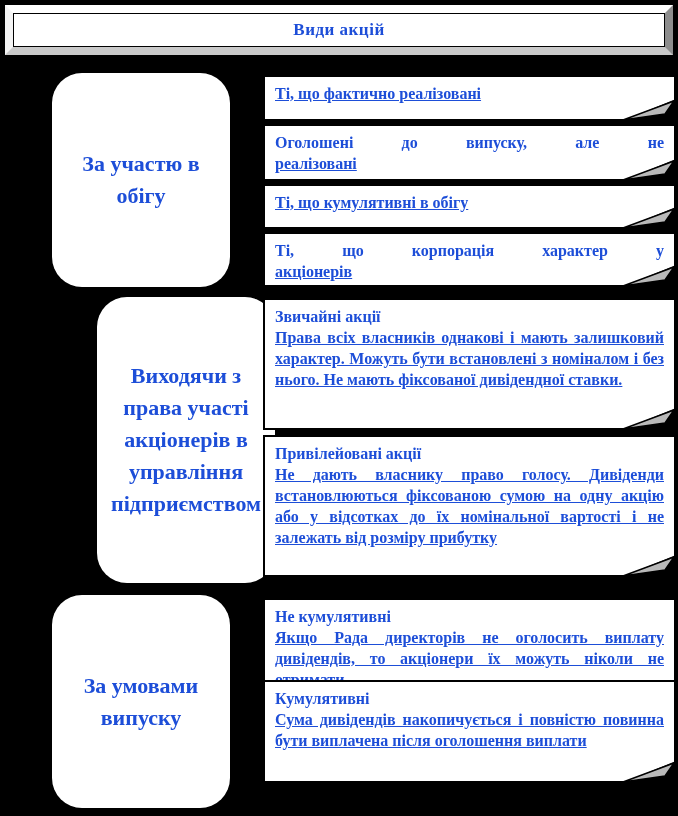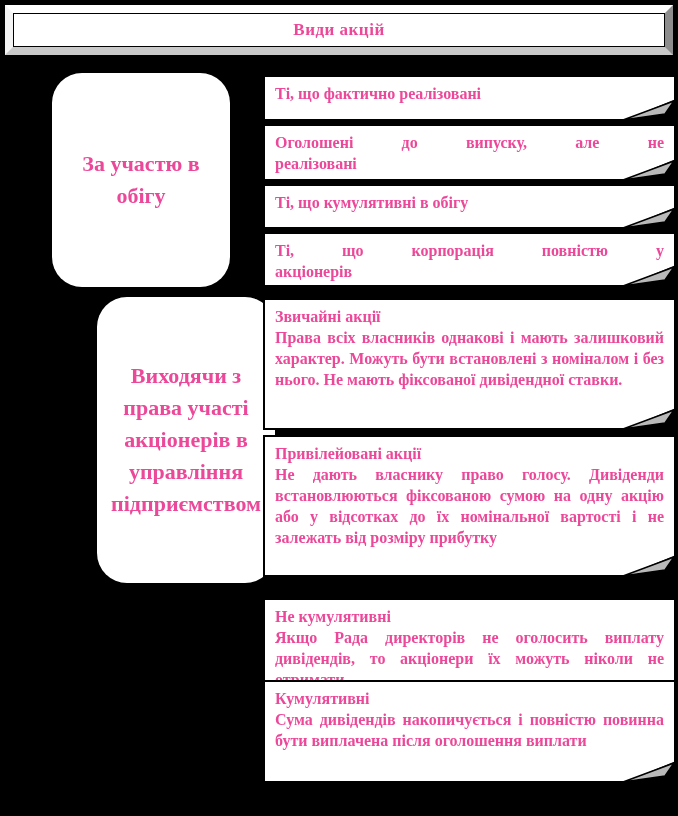--- a/index.html
+++ b/index.html
@@ -3,21 +3,21 @@
 <meta charset="utf-8">
 <style>
   html, body { margin: 0; padding: 0; background: #000; }
   #page {
     position: relative;
     width: 678px;
     height: 816px;
     background: #000;
     font-family: "Liberation Serif", "DejaVu Serif", serif;
     font-weight: bold;
-    color: #ec4899;
+    color: #1d4ed8;
     overflow: hidden;
   }
 
   
   .title-bar {
     position: absolute; left: 4px; top: 4px;
     width: 670px; height: 52px;
     background: #000; padding: 1px; box-sizing: border-box;
   }
   .title-bevel {
@@ -45,21 +45,21 @@
 
   
   .note {
     position: absolute; left: 263px; width: 413px;
     background: #fff; border: 2px solid #000;
     box-sizing: border-box;
     font-size: 16px; line-height: 21px;
     padding: 6px 10px 4px 10px;
   }
   .note .heading { }
-  .note .body { text-align: justify; }
+  .note .body { text-align: justify; text-decoration: underline; }
   .note .jline { text-align: justify; text-align-last: justify; }
   .fold {
     position: absolute; right: -2px; bottom: -2px;
     width: 54px; height: 22px; display: block;
   }
 </style>
 </head>
 <body>
 
 <div id="page">
@@ -70,20 +70,23 @@
         <span>Види акцій</span>
       </div>
     </div>
   </div>
 
   <div class="cat" style="top:73px;  height:214px;">
     <span>За участю в обігу</span>
   </div>
   <div class="cat" style="top:297px; height:286px;margin-left:45px;">
     <span>Виходячи з права участі акціонерів в управління підприємством</span>
+  </div>
+  <div class="cat" style="top:595px; height:213px;">
+    <span>За умовами випуску</span>
   </div>
 
   <div class="note" style="top:75px;  height:46px;">
     <div class="body">Ті, що фактично реалізовані</div>
     <svg class="fold" viewBox="0 0 54 22">
       <polygon points="0,22 54,22 54,0" fill="#000"></polygon>
       <polygon points="1,21 52,2 43,15" fill="#b9b9b9" stroke="#000" stroke-width="1.5"></polygon>
     </svg>
   </div>
 
@@ -98,21 +101,21 @@
 
   <div class="note" style="top:184px; height:45px;">
     <div class="body">Ті, що кумулятивні в обігу</div>
     <svg class="fold" viewBox="0 0 54 22">
       <polygon points="0,22 54,22 54,0" fill="#000"></polygon>
       <polygon points="1,21 52,2 43,15" fill="#b9b9b9" stroke="#000" stroke-width="1.5"></polygon>
     </svg>
   </div>
 
   <div class="note" style="top:232px; height:55px;">
-    <div class="jline">Ті, що корпорація повністю у</div>
+    <div class="jline">Ті, що корпорація характер у</div>
     <div class="body">акціонерів</div>
     <svg class="fold" viewBox="0 0 54 22">
       <polygon points="0,22 54,22 54,0" fill="#000"></polygon>
       <polygon points="1,21 52,2 43,15" fill="#b9b9b9" stroke="#000" stroke-width="1.5"></polygon>
     </svg>
   </div>
 
   <div class="note" style="top:298px; height:132px;">
     <div class="heading">Звичайні акції</div>
     <div class="body">Права всіх власників однакові і мають залишковий характер. Можуть бути встановлені з номіналом і без нього. Не мають фіксованої дивідендної ставки.</div>

